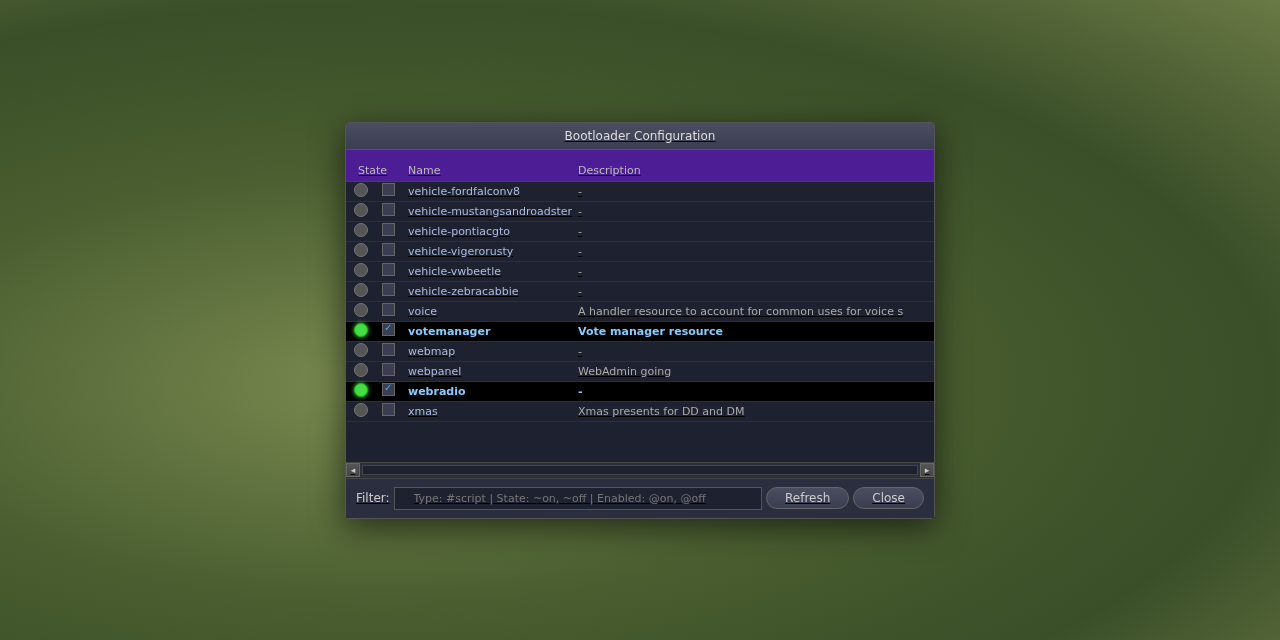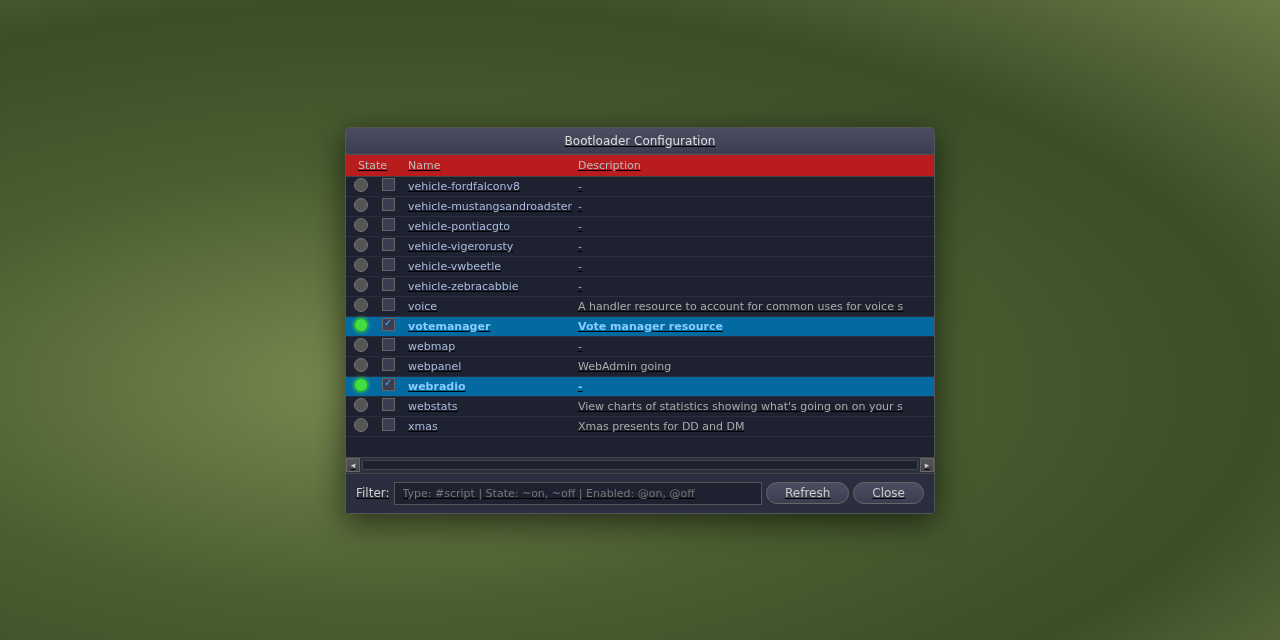--- a/index.html
+++ b/index.html
@@ -34,22 +34,22 @@
       text-align: center;
       padding: 6px 8px;
       font-size: 12px;
       border-bottom: 1px solid #555;
       border-radius: 3px 3px 0 0;
     }
 
     .table-header {
       display: grid;
       grid-template-columns: 28px 22px 170px 1fr;
-      padding: 2px 8px 2px 8px;
-      background: #b91c1c;
+      padding: 12px 8px 2px 8px;
+      background: #4c1d95;
       border-bottom: 1px solid #444;
       color: #bbb;
       font-size: 11px;
     }
 
     .table-header span {
       padding: 2px 4px;
     }
 
     .table-container {
@@ -82,21 +82,21 @@
       display: grid;
       grid-template-columns: 28px 22px 170px 1fr;
       padding: 1px 8px;
       align-items: center;
       min-height: 20px;
       border-bottom: 1px solid #2a2e3e;
       background: #1e2230;
     }
 
     .table-row.active {
-      background: #0369a1;
+      background: #000000;
     }
 
     .state-indicator {
       width: 14px;
       height: 14px;
       border-radius: 50%;
       background: #555;
       border: 1px solid #777;
       display: inline-block;
     }
@@ -193,21 +193,21 @@
       color: #ccc;
       font-size: 12px;
       white-space: nowrap;
     }
 
     .filter-input {
       flex: 1;
       background: #1e2230;
       border: 1px solid #555;
       color: #999;
-      padding: 4px 8px;
+      padding: 4px 19px;
       font-size: 11px;
       outline: none;
       font-family: inherit;
     }
 
     .btn {
       background: linear-gradient(to bottom, #4a4e60, #3a3e50);
       border: 1px solid #666;
       color: #ccc;
       padding: 3px 18px;
@@ -295,26 +295,20 @@
         </div>
         <div class="table-row active">
           <div><span class="state-indicator green"></span></div>
           <div><span class="checkbox checked"></span></div>
           <div class="row-name highlighted">webradio</div>
           <div class="row-desc highlighted">-</div>
         </div>
         <div class="table-row">
           <div><span class="state-indicator"></span></div>
           <div><span class="checkbox"></span></div>
-          <div class="row-name">webstats</div>
-          <div class="row-desc">View charts of statistics showing what's going on on your s</div>
-        </div>
-        <div class="table-row">
-          <div><span class="state-indicator"></span></div>
-          <div><span class="checkbox"></span></div>
           <div class="row-name">xmas</div>
           <div class="row-desc">Xmas presents for DD and DM</div>
         </div>
       </div>
   </div>
 
   <div class="horizontal-scroll-bar">
     <div class="h-scroll-arrow">◂</div>
     <div class="h-scroll-track"></div>
     <div class="h-scroll-arrow">▸</div>

